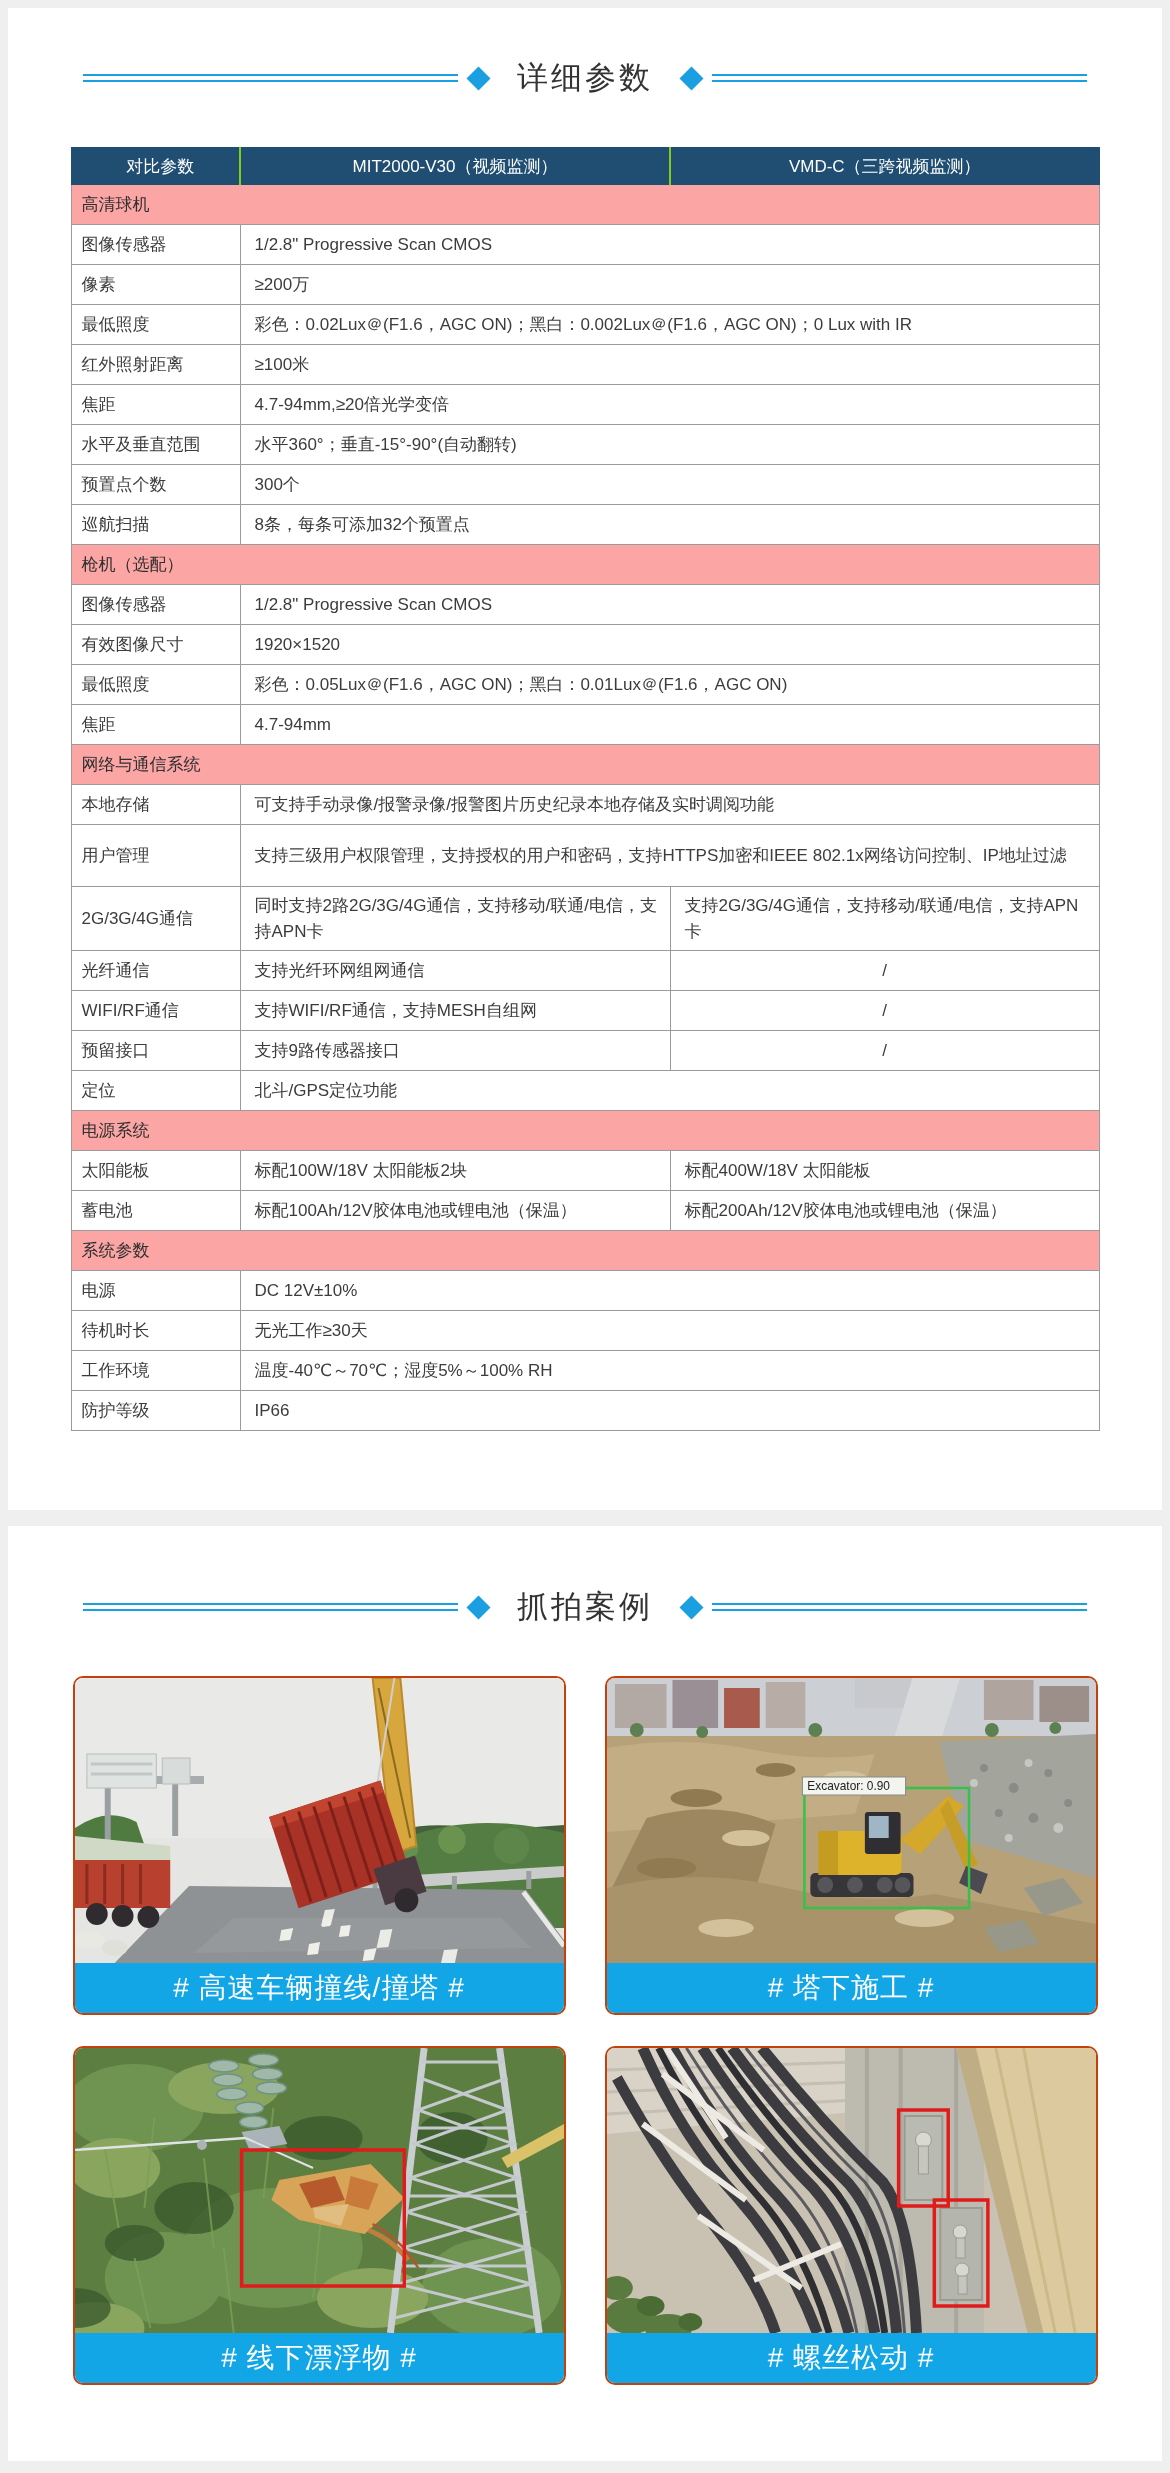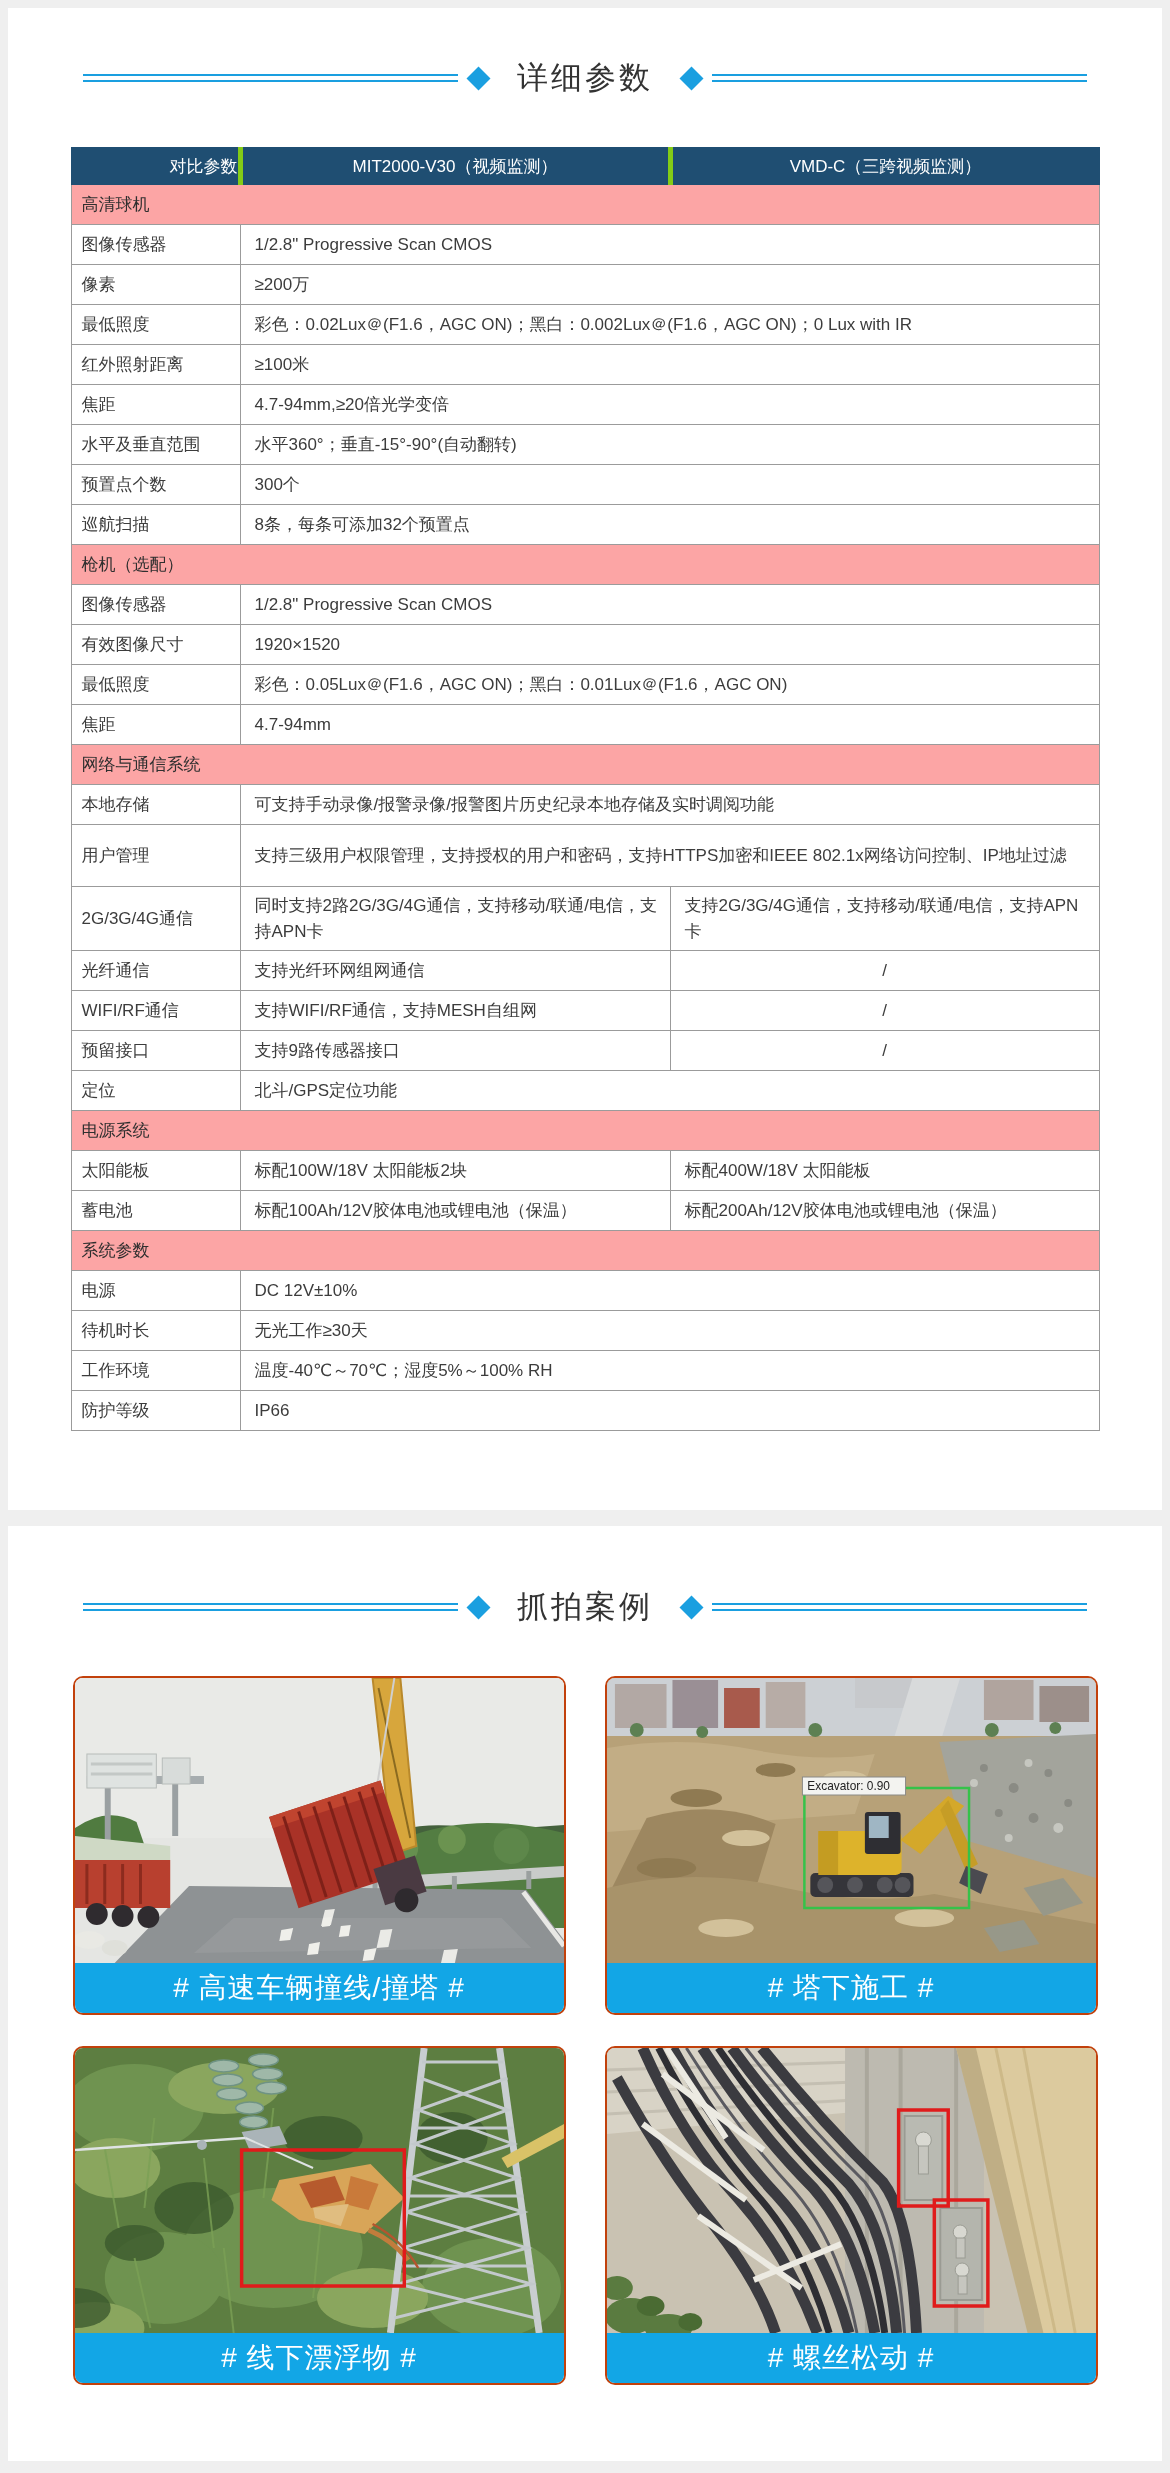--- a/index.html
+++ b/index.html
@@ -18,22 +18,22 @@
   
   .sec-title-row { display: flex; align-items: center; padding: 0 75px; }
   .dline { flex: 1; height: 8px; border-top: 2px solid #1a9fe0; border-bottom: 2px solid #1a9fe0; }
   .diamond { width: 17px; height: 17px; background: #1a9fe0; transform: rotate(45deg); flex: 0 0 auto; margin: 0 12px; }
   .sec-title { font-size: 31px; color: #333; letter-spacing: 3px; margin: 0 18px; white-space: nowrap; }
 
   
   table.spec { width: 1028px; margin: 48px auto 0; border-collapse: collapse; table-layout: fixed; font-size: 17px; color: #3c3c3c; }
   .spec td, .spec th { border: 1px solid #9b9b9b; overflow: hidden; }
   .spec thead th { background: #1f4e72; color: #fff; font-weight: normal; height: 37px; border-color: #1f4e72; }
-  .spec thead th.h1 { text-align: right; padding-left: 10px; }
-  .spec thead th.h2, .spec thead th.h3 { text-align: center; border-left: 5px solid #84cc16; }
+  .spec thead th.h1 { text-align: center; padding-left: 10px; }
+  .spec thead th.h2, .spec thead th.h3 { text-align: center; border-left: 2px solid #84cc16; }
   tr.row-section td { background: #fca5a5; height: 40px; padding-left: 10px; color: #2f2f2f; }
   tr.row td { height: 40px; background: #fff; }
   tr.row.tall td { height: 62px; }
   td.lbl { padding: 4px 6px 4px 10px; }
   td.val { padding: 6px 12px 6px 14px; line-height: 1.5; }
   td.val.center { text-align: center; padding: 6px 4px; }
 
   
   .cases { width: 1025px; margin: 48px auto 0; display: grid; grid-template-columns: 493px 493px; gap: 31px 39px; }
   .case { border: 2px solid #c2410c; border-radius: 10px; overflow: hidden; background: #fff; height: 339px; display: flex; flex-direction: column; }

